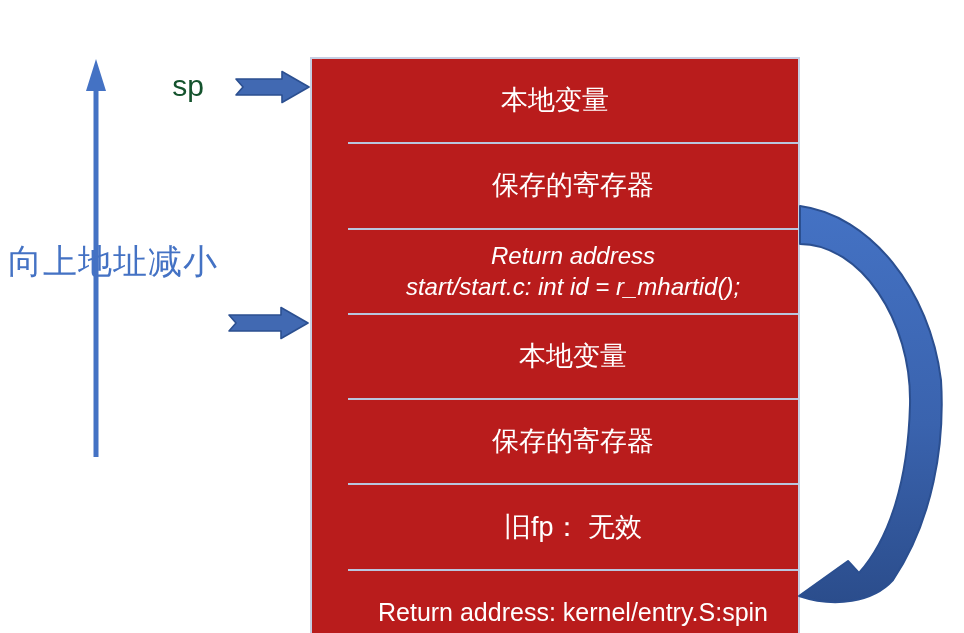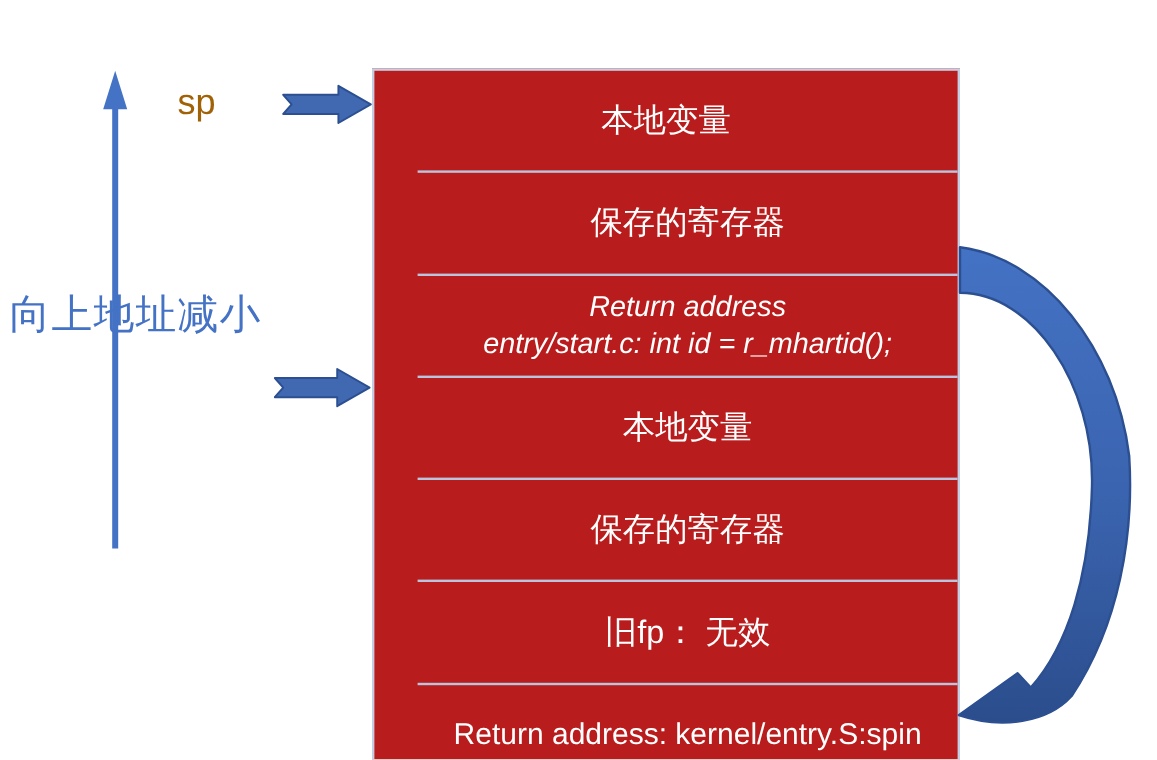--- a/index.html
+++ b/index.html
@@ -22,21 +22,21 @@
   .stack-row.row-return1{font-size:24px;line-height:1.32;font-style:italic;}
   .stack-row.row-return2{font-size:25px;}
   
   .axis-arrow{position:absolute;left:79px;top:55px;}
   .axis-label{
     position:absolute;left:8px;top:239px;width:200px;
     color:#4472C4;font-size:34px;letter-spacing:1px;white-space:nowrap;
   }
   
   .ptr-label{
-    position:absolute;color:#a16207;font-size:30px;text-align:left;width:80px;
+    position:absolute;color:#14532d;font-size:30px;text-align:center;width:80px;
   }
   .sp-label{left:148px;top:69px;}
   .fp-label{left:142px;top:305px;}
   .sp-arrow{position:absolute;left:235px;top:70px;}
   .fp-arrow{position:absolute;left:228px;top:306px;}
   
   .curved-arrow{position:absolute;left:795px;top:190px;z-index:1;}
   
   .watermark{
     position:absolute;right:6px;top:600px;z-index:2;
@@ -66,21 +66,21 @@
 
   <div class="stack-box">
     <div class="stack-row">
       <span>本地变量</span>
     </div>
     <div class="stack-row">
       <span>保存的寄存器</span>
     </div>
     <div class="stack-row row-return1">
       <span>Return address</span>
-      <span>entry/start.c: int id = r_mhartid();</span>
+      <span>start/start.c: int id = r_mhartid();</span>
     </div>
     <div class="stack-row">
       <span>本地变量</span>
     </div>
     <div class="stack-row">
       <span>保存的寄存器</span>
     </div>
     <div class="stack-row">
       <span>旧fp： 无效</span>
     </div>

